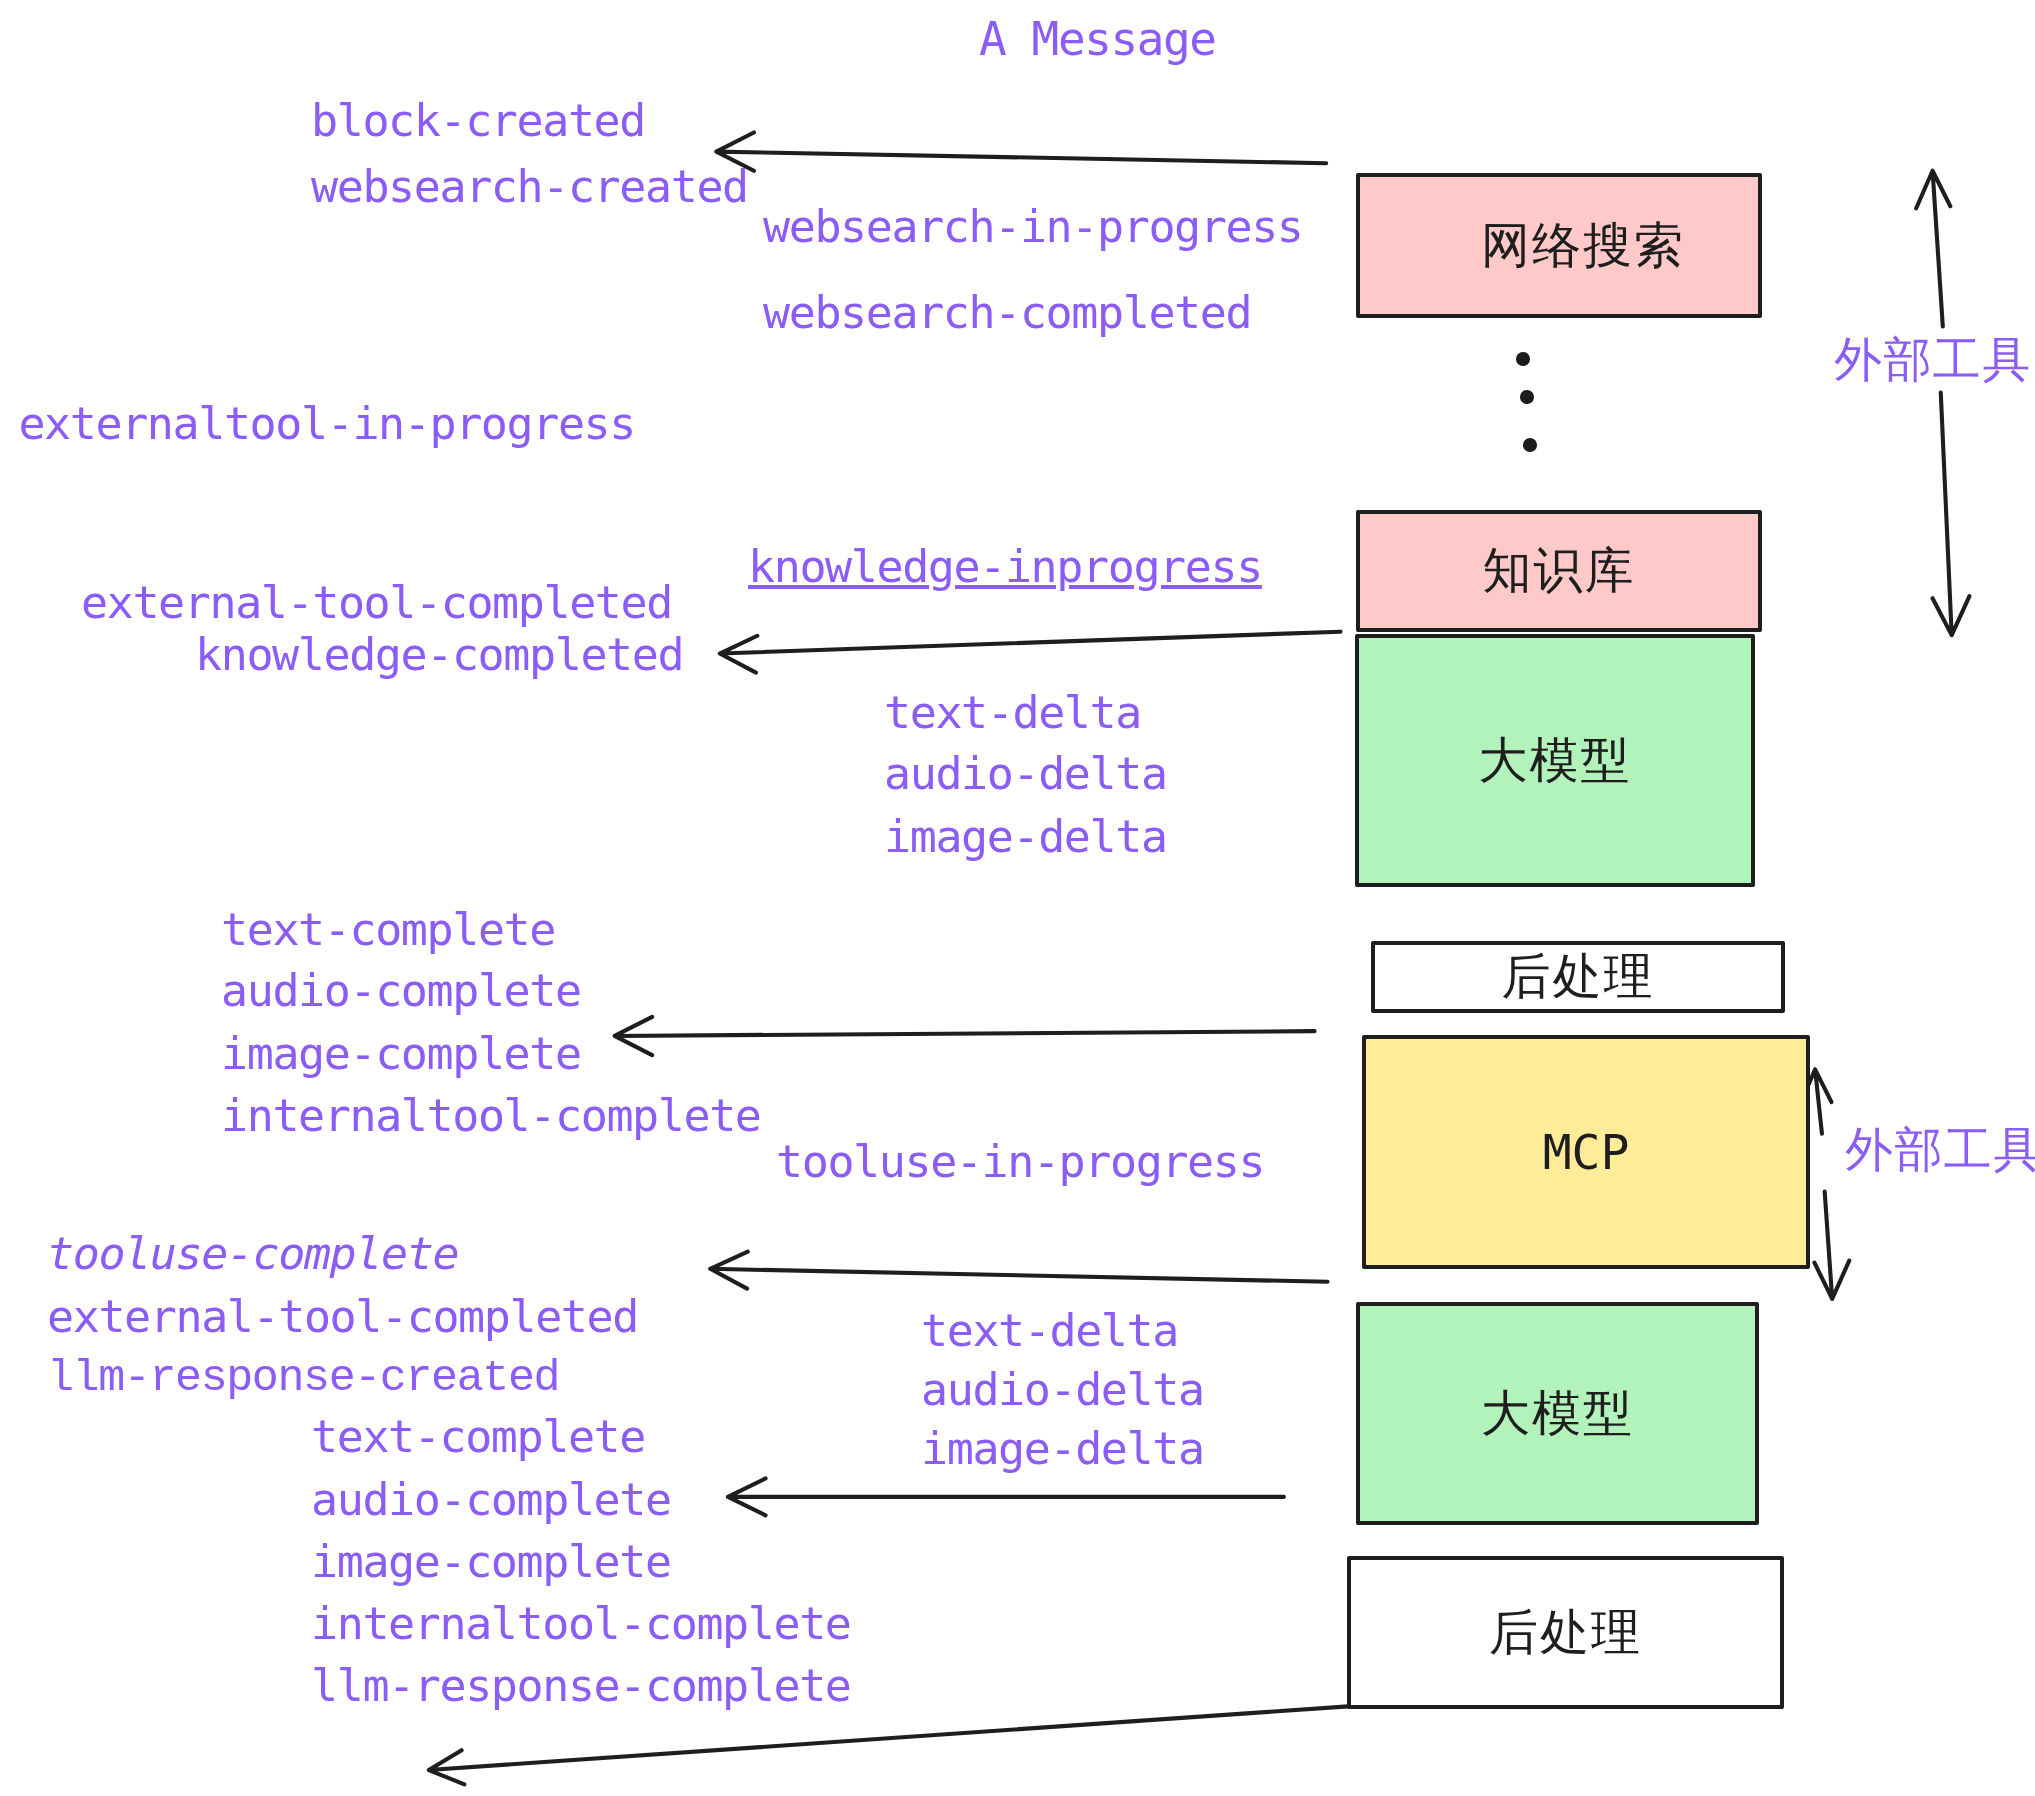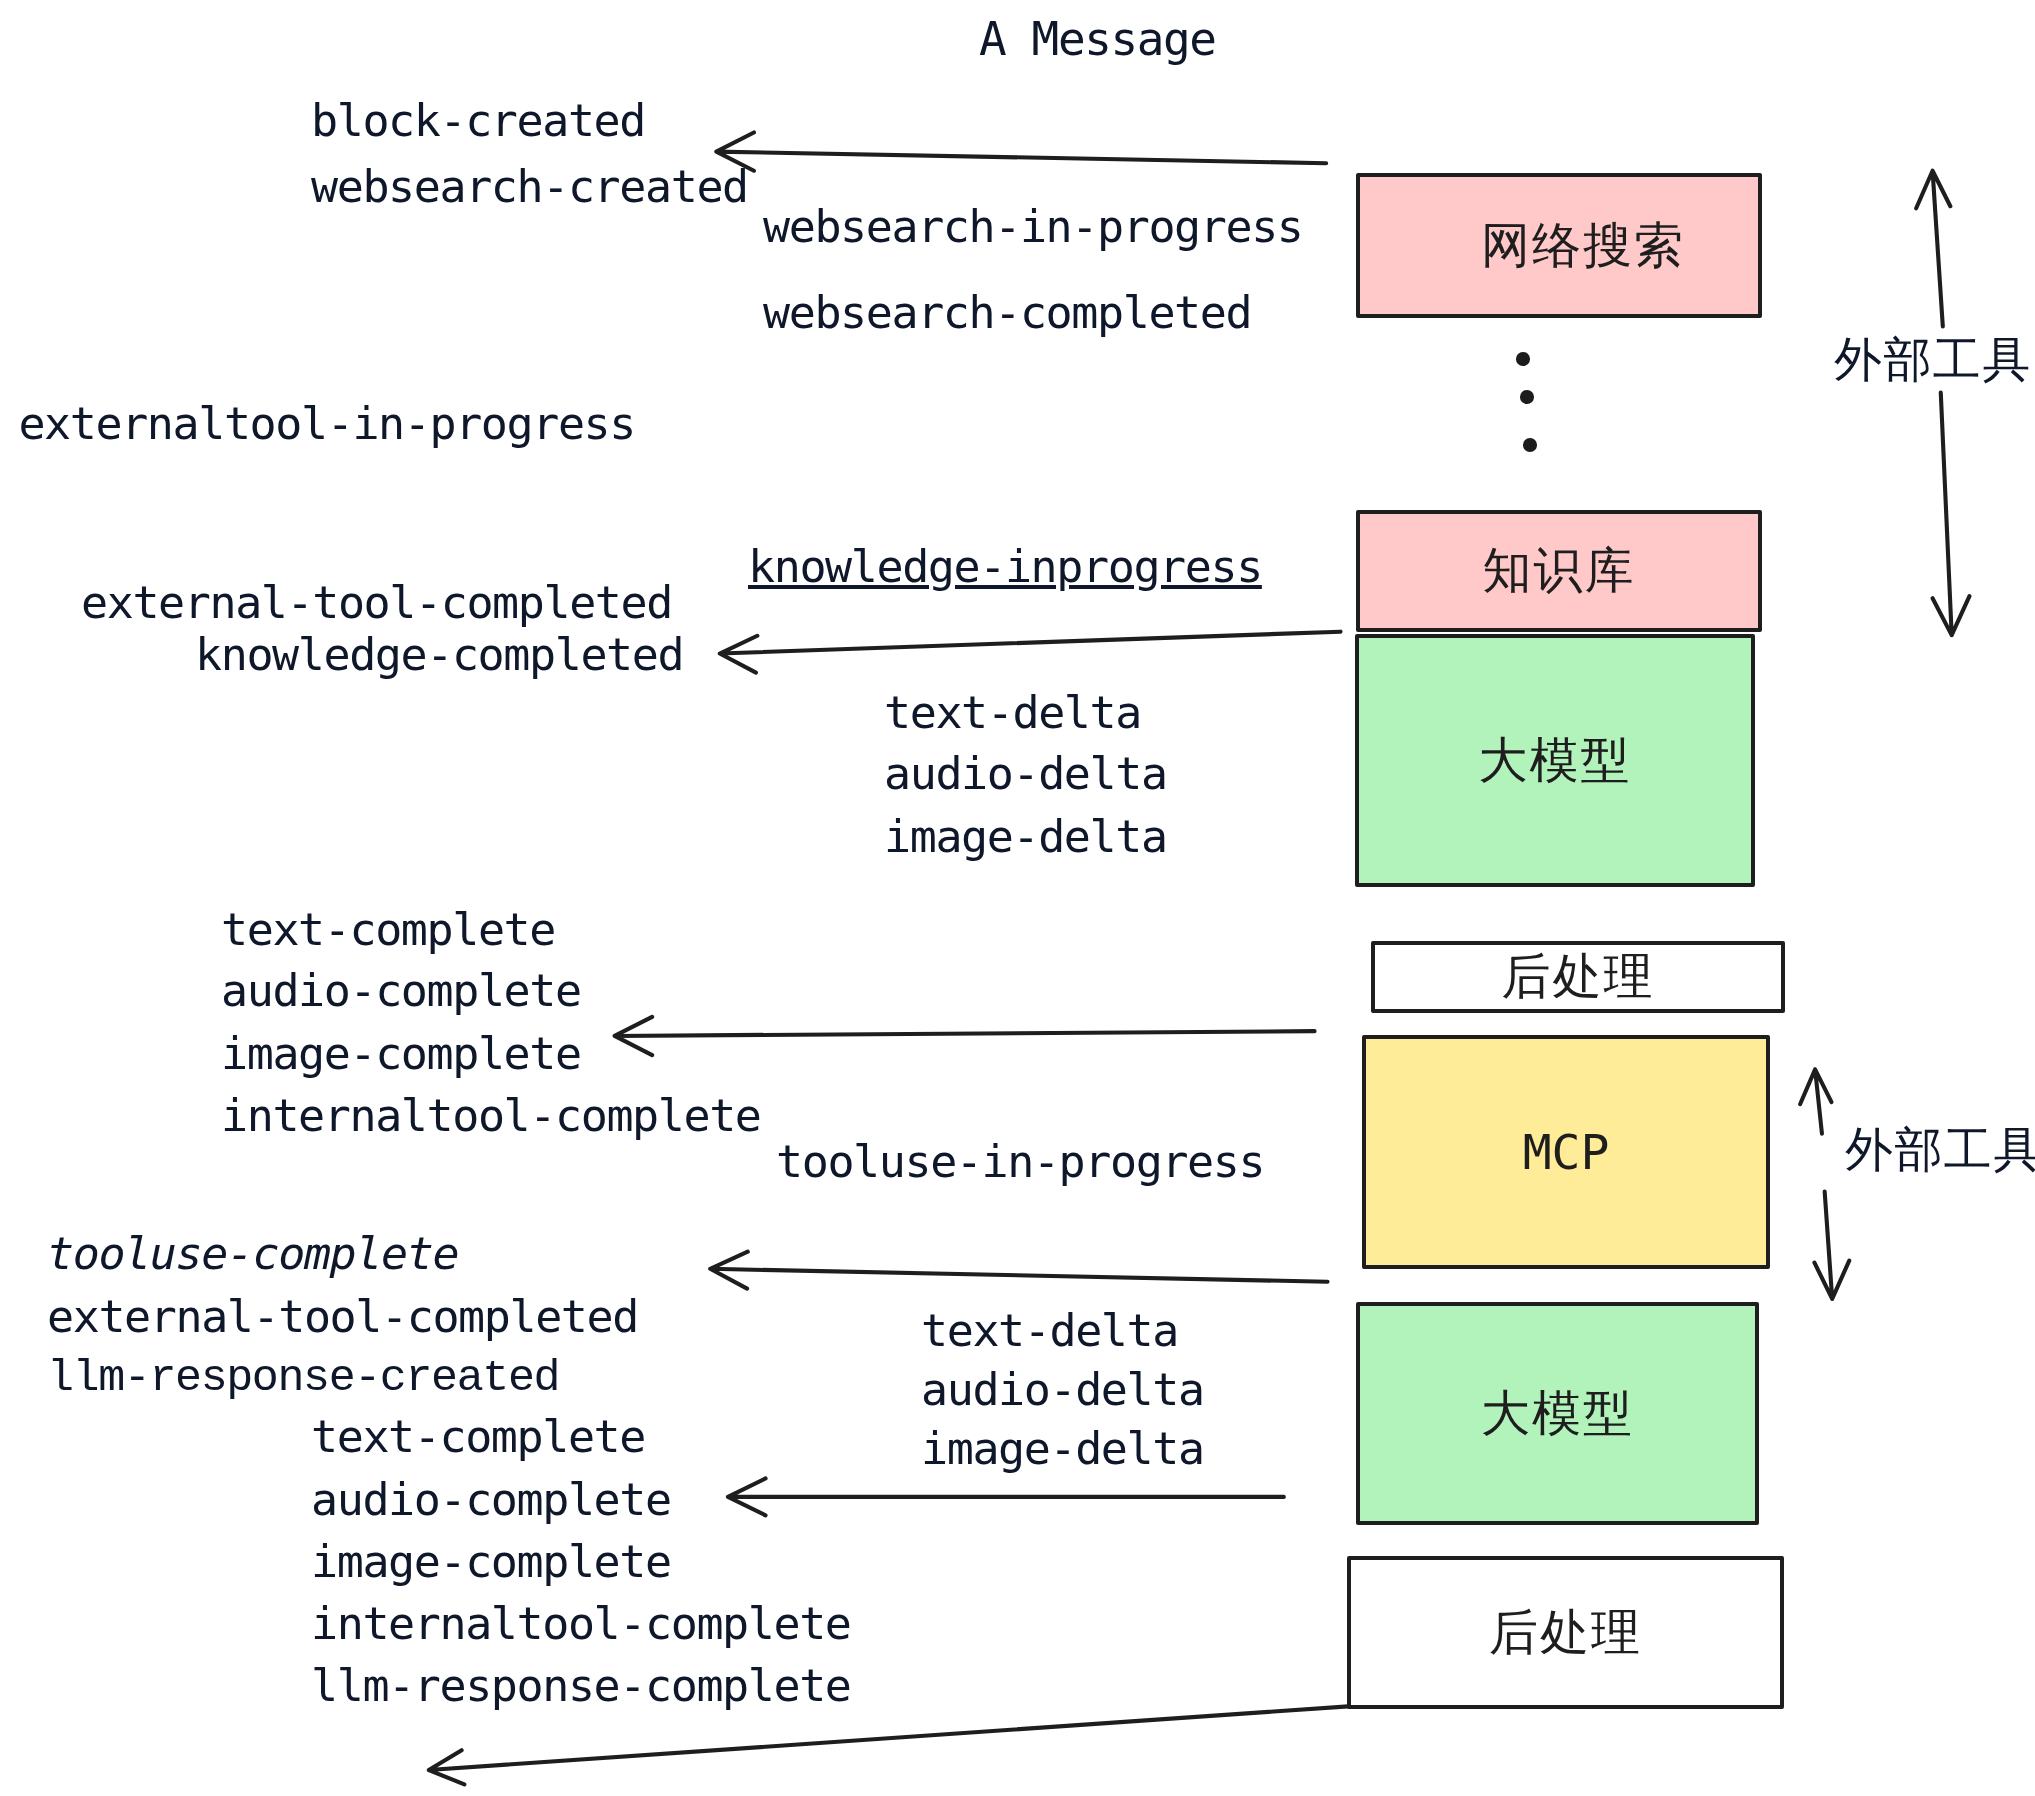--- a/index.html
+++ b/index.html
@@ -2,21 +2,21 @@
 <html style="font-size:11px"><head>
 <meta charset="utf-8">
 <style>
   html,body{margin:0;padding:0;background:#ffffff;}
   #canvas{
     position:relative;width:2035px;height:1796px;background:#ffffff;
     font-family:"DejaVu Sans Mono",monospace;color:#1e1e1e;overflow:hidden;
   }
   .label{
     position:absolute;font-size:45px;line-height:45px;white-space:nowrap;
-    color:#0f172a;letter-spacing:-1.4px;
+    color:#8b5cf6;letter-spacing:-1.4px;
   }
   .title{font-size:46px;line-height:46px;}
   .cjk{
     font-family:"Liberation Sans","DejaVu Sans",sans-serif;
     font-size:48px;line-height:48px;letter-spacing:1.4px;
   }
   .box{
     position:absolute;box-sizing:border-box;border:4.1px solid #1e1e1e;border-radius:2px;
     display:flex;align-items:center;justify-content:center;
   }
@@ -96,21 +96,21 @@
   </div>
 
   <div class="box fill-green" style="left:1355px;top:634px;width:400px;height:253px;">
     <span class="box-label">大模型</span>
   </div>
 
   <div class="box fill-white" style="left:1371px;top:941px;width:414px;height:72px;">
     <span class="box-label">后处理</span>
   </div>
 
-  <div class="box fill-yellow" style="left:1362px;top:1035px;width:408px;height:234px;">
+  <div class="box fill-yellow" style="left:1362px;top:1035px;width:448px;height:234px;">
     <span class="mono-label">MCP</span>
   </div>
 
   <div class="box fill-green" style="left:1356px;top:1302px;width:403px;height:223px;">
     <span class="box-label">大模型</span>
   </div>
 
   <div class="box fill-white" style="left:1347px;top:1556px;width:437px;height:153px;">
     <span class="box-label">后处理</span>
   </div>

